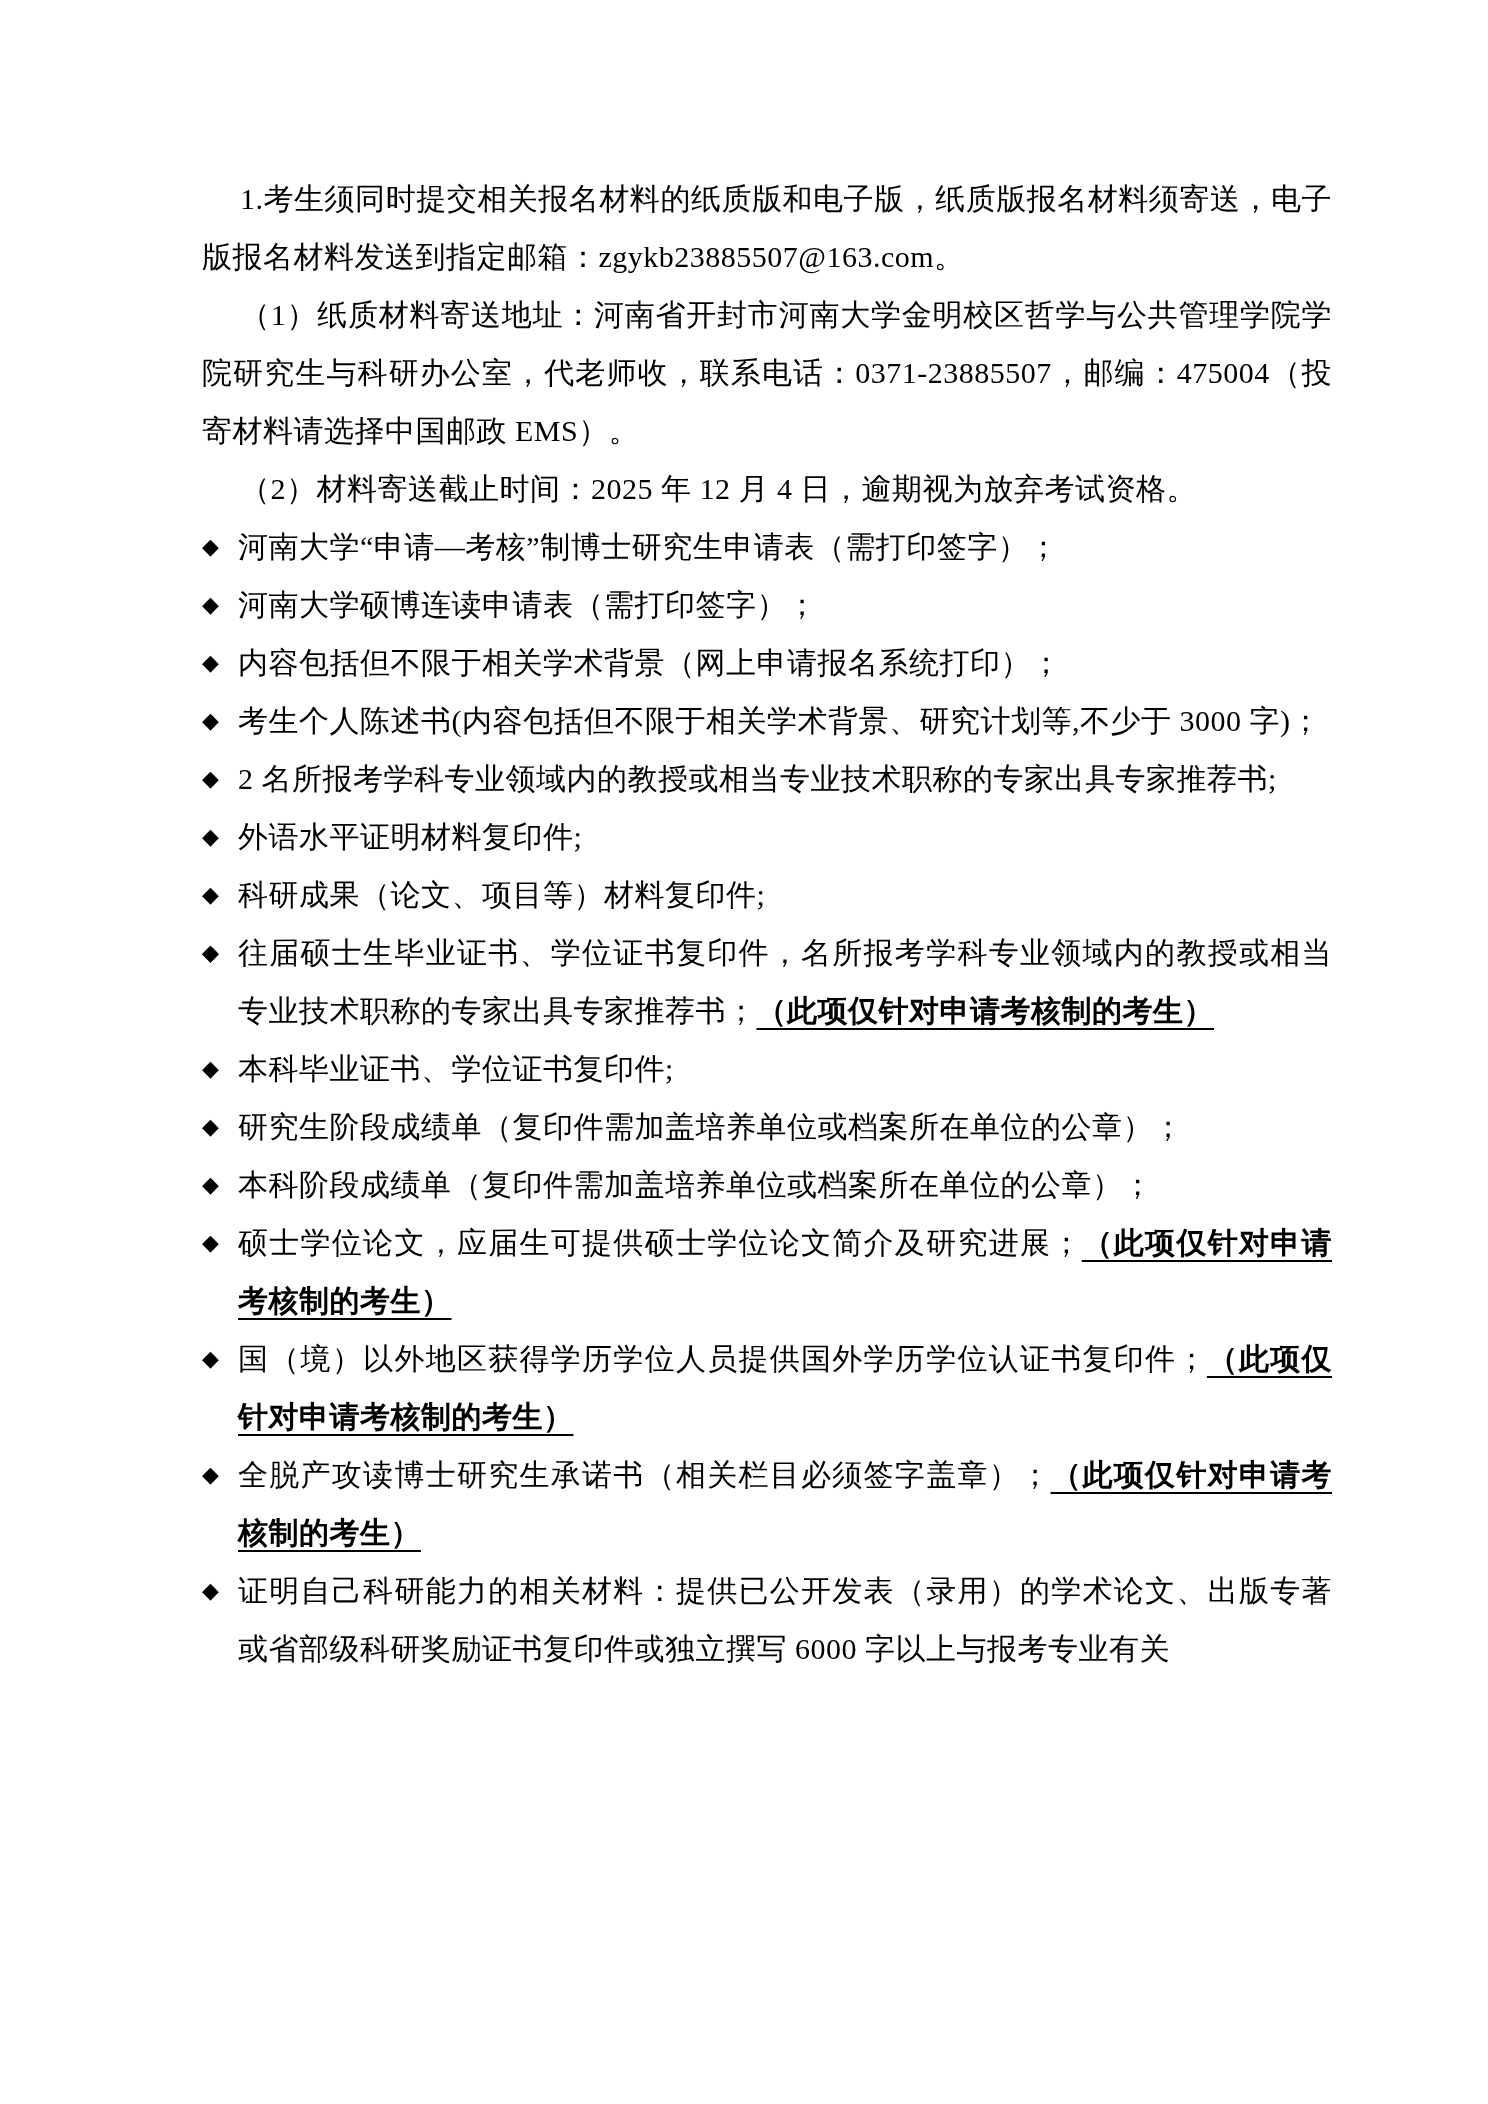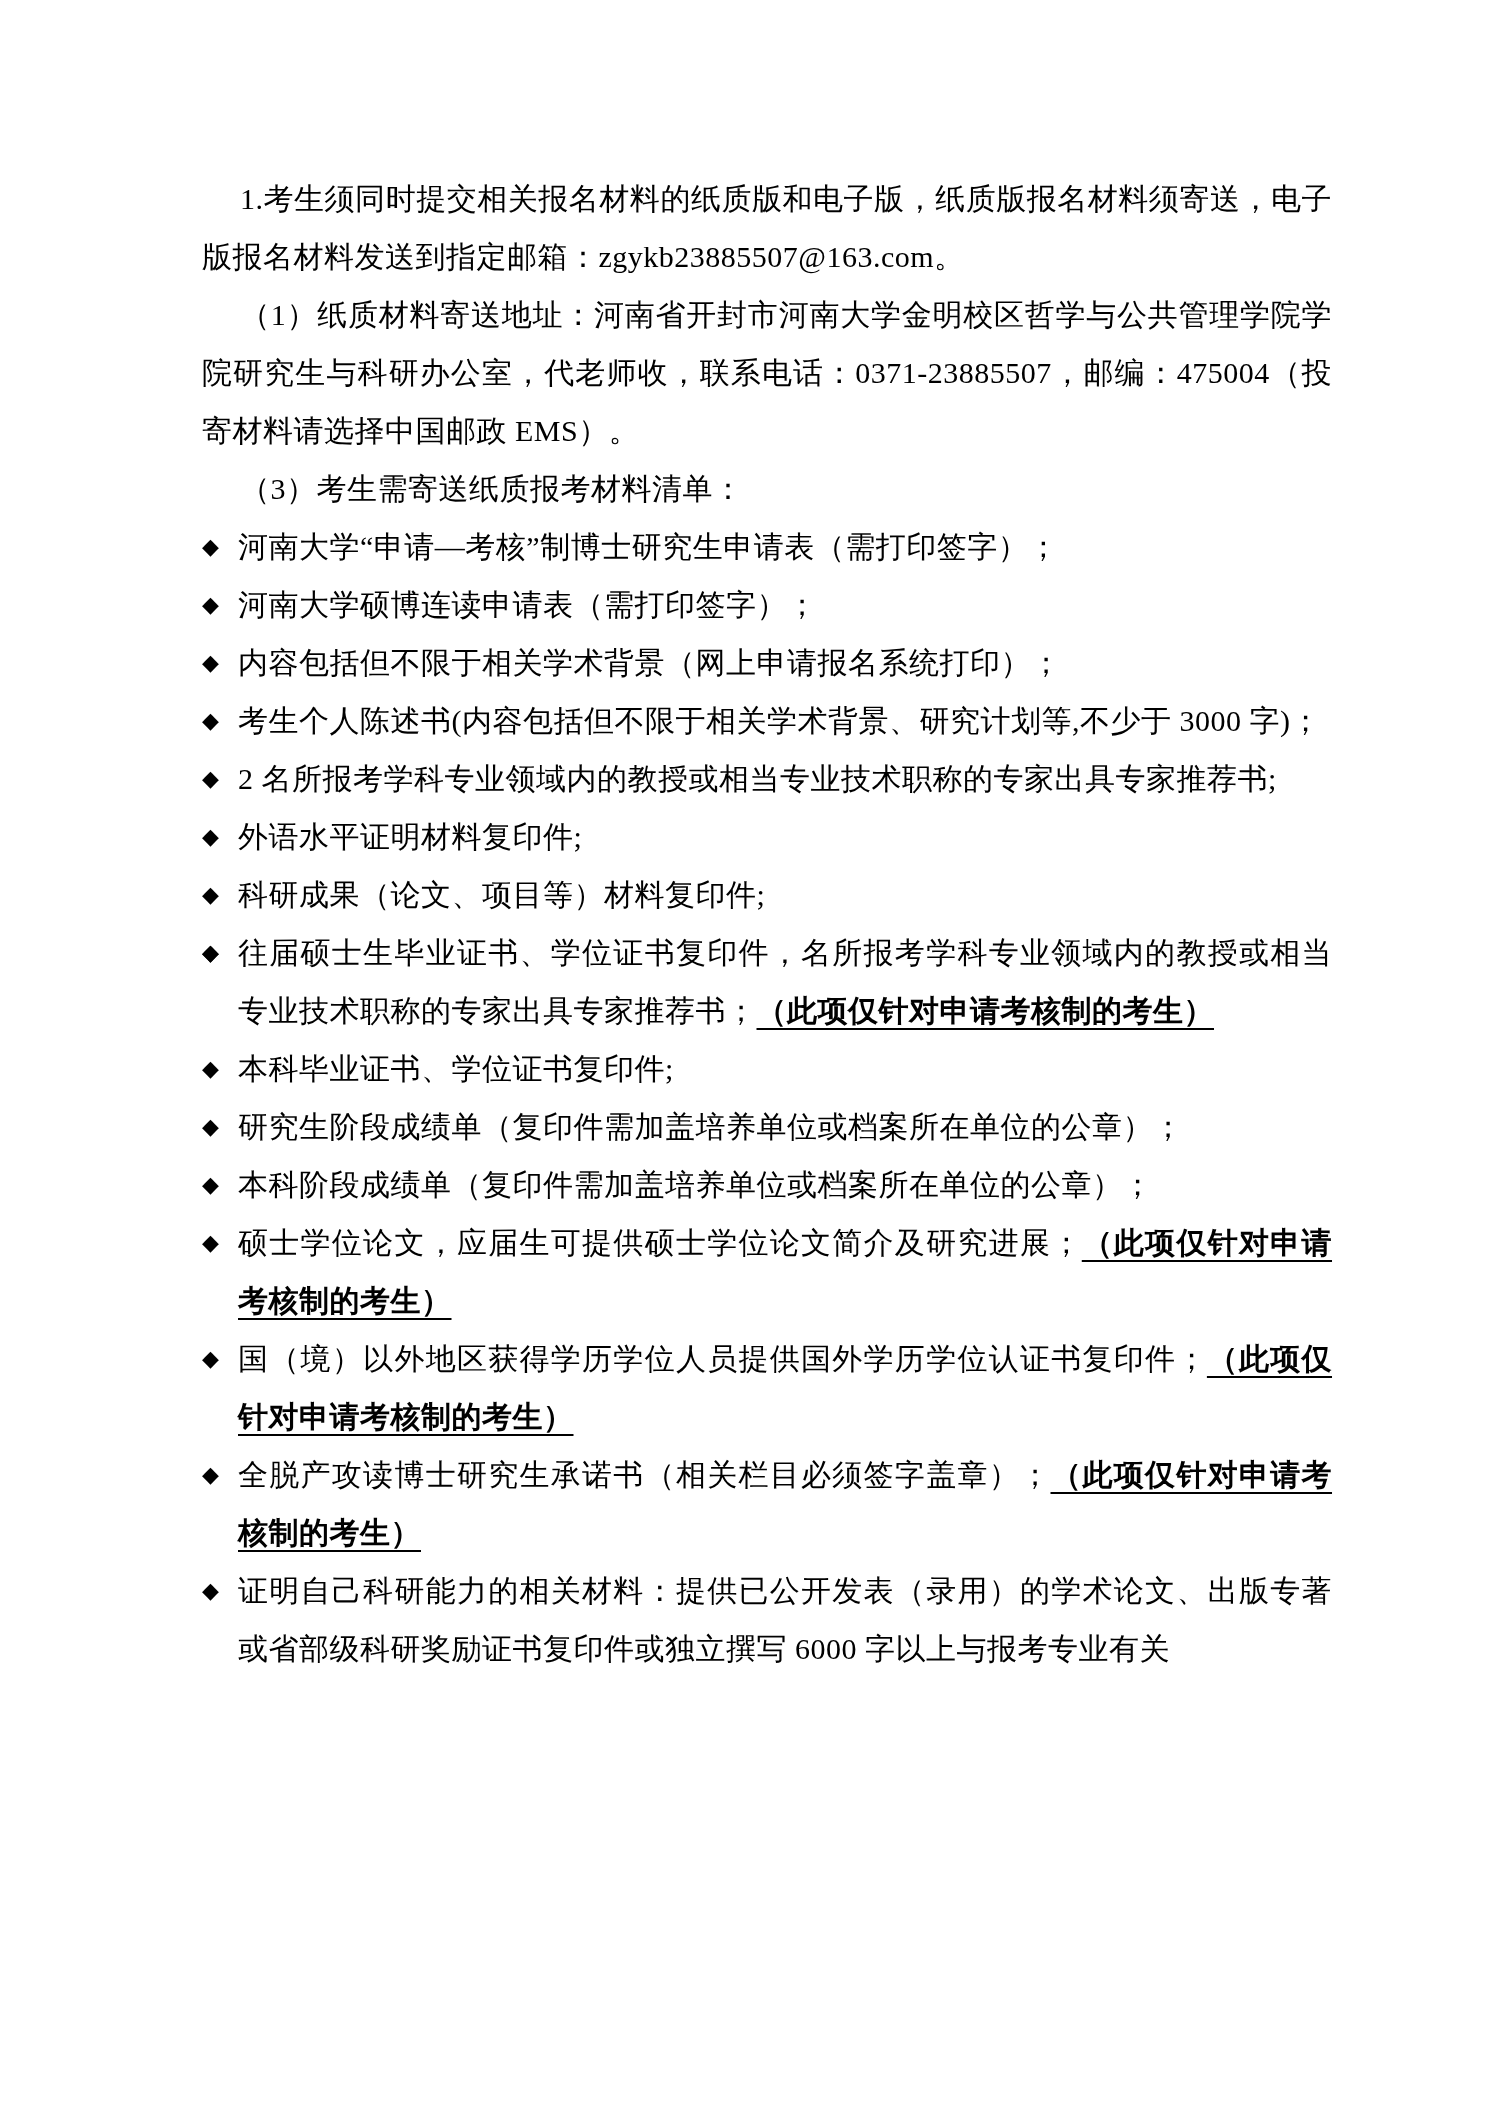--- a/index.html
+++ b/index.html
@@ -56,21 +56,21 @@
     text-decoration-thickness: 2px;
   }
 </style>
 </head>
 <body>
 
 <div class="page">
   <div class="content">
     <p class="para">1.考生须同时提交相关报名材料的纸质版和电子版，纸质版报名材料须寄送，电子版报名材料发送到指定邮箱：zgykb23885507@163.com。</p>
     <p class="para">（1）纸质材料寄送地址：河南省开封市河南大学金明校区哲学与公共管理学院学院研究生与科研办公室，代老师收，联系电话：0371-23885507，邮编：475004（投寄材料请选择中国邮政 EMS）。</p>
-    <p class="para">（3）考生需寄送纸质报考材料清单：</p>
+    <p class="para">（2）材料寄送截止时间：2025 年 12 月 4 日，逾期视为放弃考试资格。</p>
     <ul class="materials" id="materials-list">
         <li><span class="bullet">◆</span><span>河南大学“申请—考核”制博士研究生申请表（需打印签字）；</span></li>
         <li><span class="bullet">◆</span><span>河南大学硕博连读申请表（需打印签字）；</span></li>
         <li><span class="bullet">◆</span><span>内容包括但不限于相关学术背景（网上申请报名系统打印）；</span></li>
         <li><span class="bullet">◆</span><span>考生个人陈述书(内容包括但不限于相关学术背景、研究计划等,不少于 3000 字)；</span></li>
         <li><span class="bullet">◆</span><span>2 名所报考学科专业领域内的教授或相当专业技术职称的专家出具专家推荐书;</span></li>
         <li><span class="bullet">◆</span><span>外语水平证明材料复印件;</span></li>
         <li><span class="bullet">◆</span><span>科研成果（论文、项目等）材料复印件;</span></li>
         <li><span class="bullet">◆</span></li>
         <li><span class="bullet">◆</span><span>往届硕士生毕业证书、学位证书复印件，名所报考学科专业领域内的教授或相当专业技术职称的专家出具专家推荐书；</span><span class="emph">（此项仅针对申请考核制的考生）</span></li>

